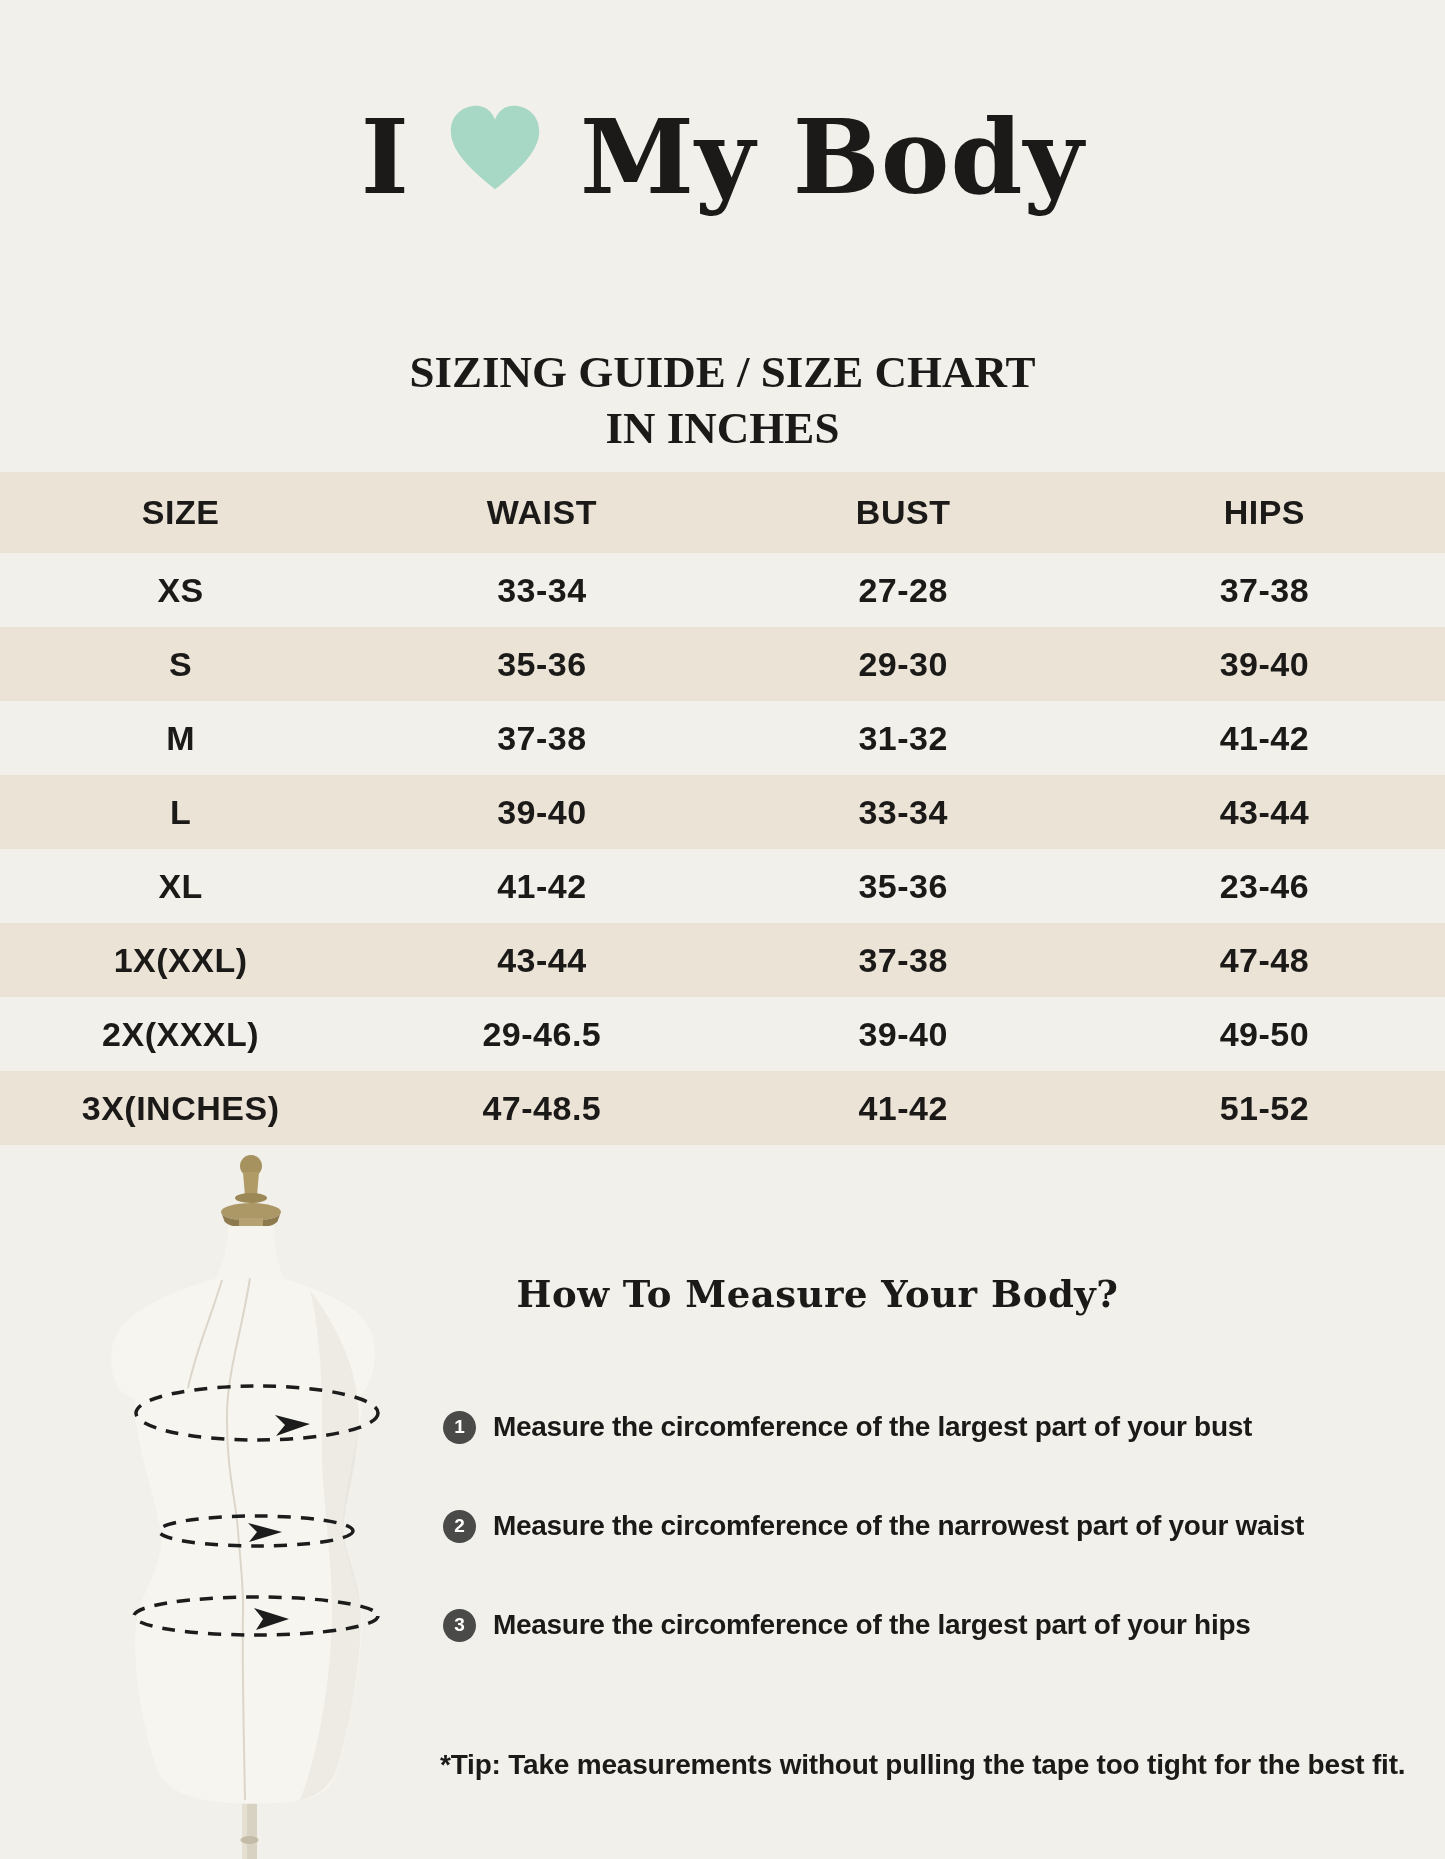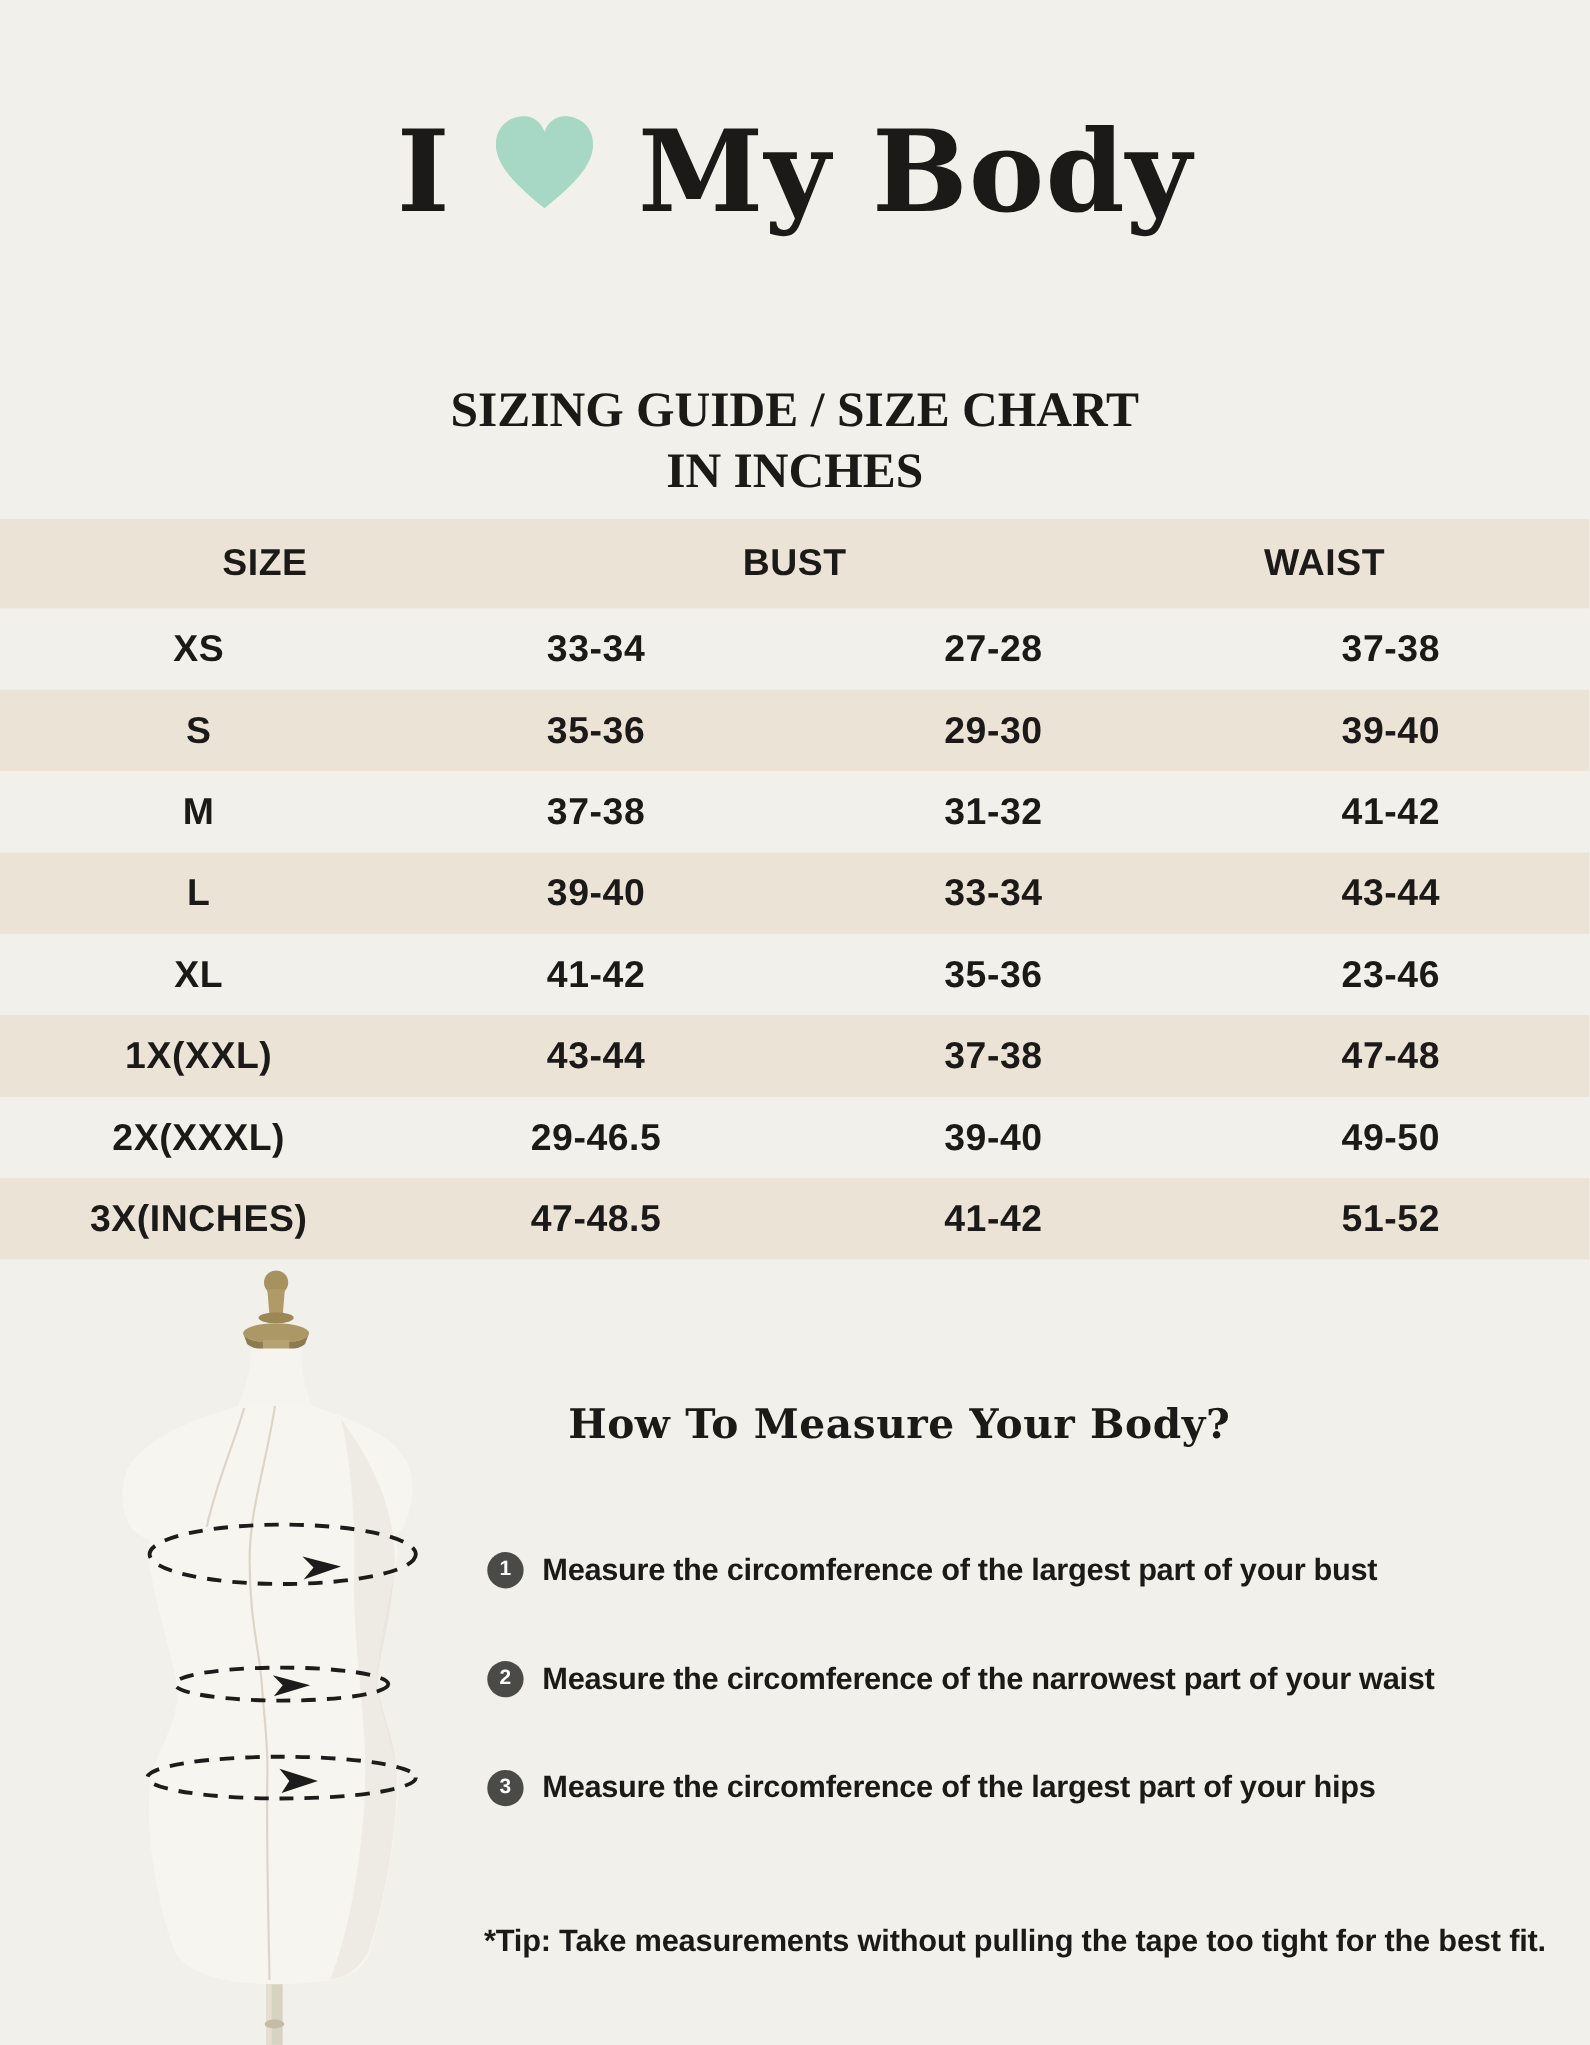--- a/index.html
+++ b/index.html
@@ -89,22 +89,23 @@
   </div>
 
   <div class="subtitle">
     <div>SIZING GUIDE / SIZE CHART</div>
     <div>IN INCHES</div>
   </div>
 
   <div class="size-table">
     <div class="t-row t-head">
       <div class="t-cell">SIZE</div>
+      <div class="t-cell">WAIST</div>
       <div class="t-cell">BUST</div>
-      <div class="t-cell">WAIST</div>
+      <div class="t-cell">HIPS</div>
     </div>
 
     <div class="t-row">
       <div class="t-cell">XS</div>
       <div class="t-cell">33-34</div>
       <div class="t-cell">27-28</div>
       <div class="t-cell">37-38</div>
     </div>
     <div class="t-row stripe">
       <div class="t-cell">S</div>

